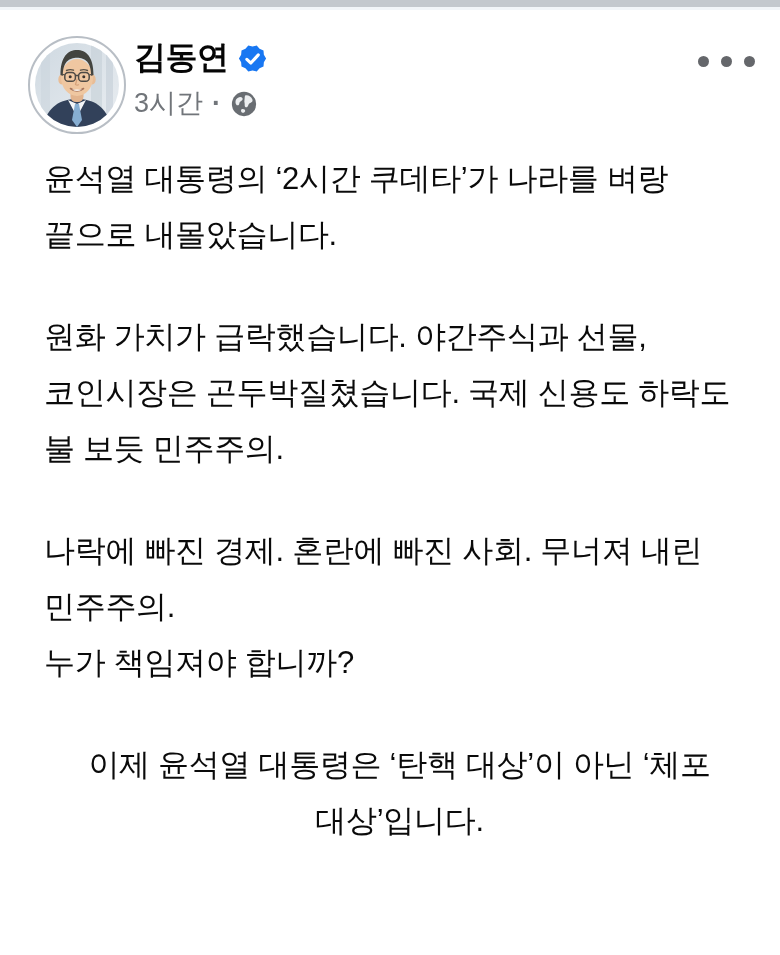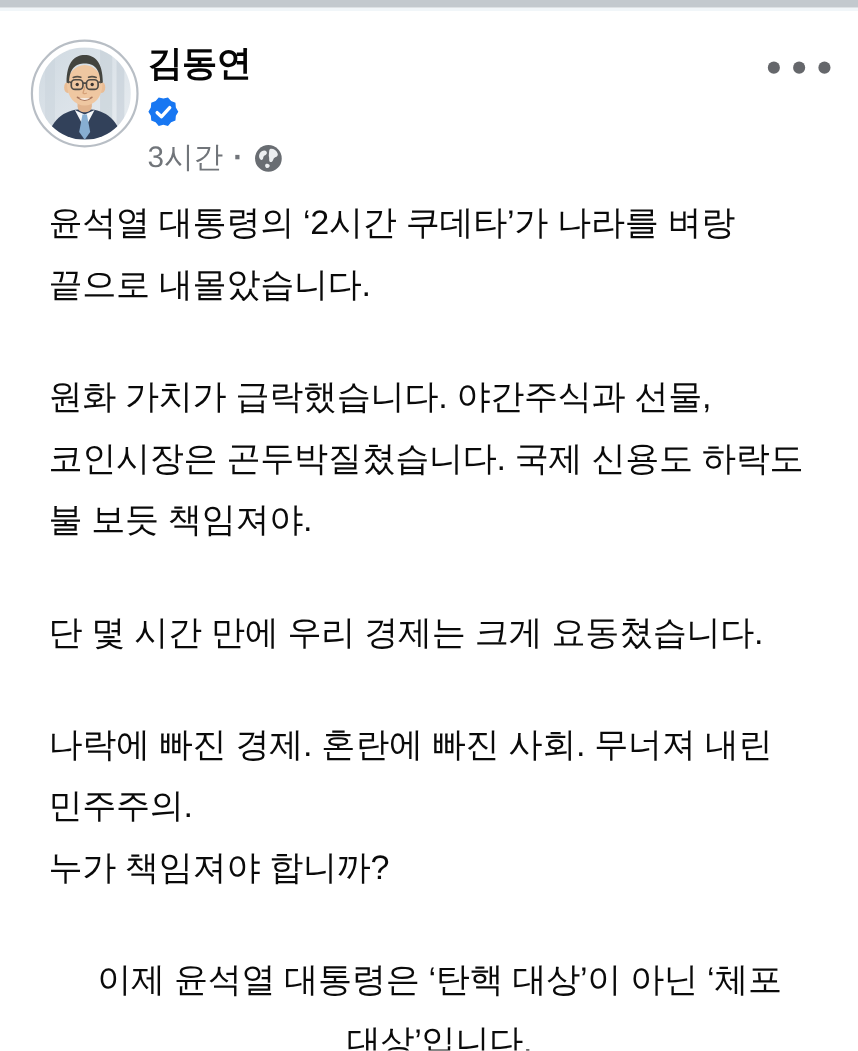--- a/index.html
+++ b/index.html
@@ -33,21 +33,21 @@
   }
   .avatar-photo {
     width: 84px; height: 84px;
     border-radius: 50%;
     overflow: hidden;
     display: block;
   }
   .avatar-photo svg { display: block; width: 84px; height: 84px; }
 
   .author-block { margin-left: 8px; padding-top: 2px; }
-  .name-row { display: flex; align-items: flex-start; gap: 9px; flex-direction: column; }
+  .name-row { display: flex; align-items: center; gap: 9px; }
   .author-name {
     font-size: 32px;
     font-weight: 700;
     color: #050505;
     line-height: 38px;
     letter-spacing: -0.5px;
     cursor: pointer;
   }
   .verified-badge { display: inline-flex; margin-top: 2px; }
   .verified-badge svg { display: block; }
@@ -165,22 +165,21 @@
       <span class="dot"></span>
     </button>
 
   </header>
 
   <div class="post-body">
     <p>윤석열 대통령의 ‘2시간 쿠데타’가 나라를 벼랑
 끝으로 내몰았습니다.</p>
     <p>원화 가치가 급락했습니다. 야간주식과 선물,
 코인시장은 곤두박질쳤습니다. 국제 신용도 하락도
-불 보듯 책임져야.</p>
-    <p>단 몇 시간 만에 우리 경제는 크게 요동쳤습니다.</p>
+불 보듯 민주주의.</p>
     <p>나락에 빠진 경제. 혼란에 빠진 사회. 무너져 내린
 민주주의.
 누가 책임져야 합니까?</p>
     <p>이제 윤석열 대통령은 ‘탄핵 대상’이 아닌 ‘체포
 대상’입니다.</p>
   </div>
 
 </article>
 
 </body></html>

